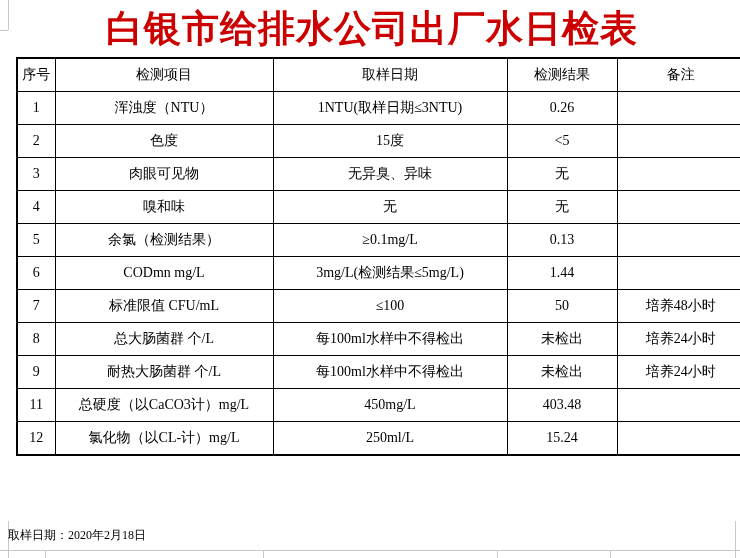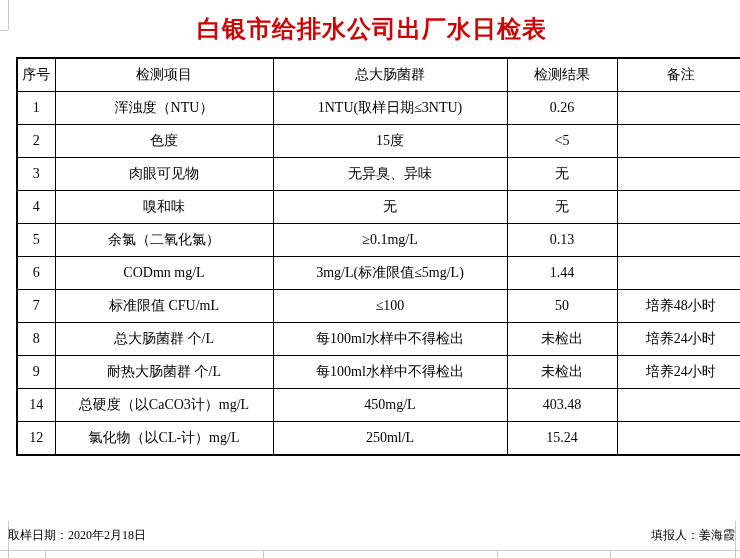--- a/index.html
+++ b/index.html
@@ -14,21 +14,21 @@
   }
   
   .title-bar {
     position: absolute;
     left: 8px; top: 0;
     width: 728px; height: 57px;
     display: flex; align-items: center; justify-content: center;
   }
   .title-bar h1 {
     margin: 16px;
-    font-size: 24px;
+    font-size: 37px;
     font-weight: bold;
     letter-spacing: 1px;
     color: #cc0000;
     white-space: nowrap;
   }
   
   table.inspect {
     position: absolute;
     left: 16px; top: 57px;
     width: 728px;
@@ -94,21 +94,21 @@
       <col style="width:38px">
       <col style="width:218px">
       <col style="width:234px">
       <col style="width:110px">
       <col style="width:128px">
     </colgroup>
     <thead>
       <tr>
         <th>序号</th>
         <th>检测项目</th>
-        <th>总大肠菌群</th>
+        <th>取样日期</th>
         <th>检测结果</th>
         <th>备注</th>
       </tr>
     </thead>
     <tbody>
         <tr>
       <td>1</td>
       <td>浑浊度（NTU）</td>
       <td>1NTU(取样日期≤3NTU)</td>
       <td>0.26</td>
@@ -130,29 +130,29 @@
     </tr>
         <tr>
       <td>4</td>
       <td>嗅和味</td>
       <td>无</td>
       <td>无</td>
       <td></td>
     </tr>
         <tr>
       <td>5</td>
-      <td>余氯（二氧化氯）</td>
+      <td>余氯（检测结果）</td>
       <td>≥0.1mg/L</td>
       <td>0.13</td>
       <td></td>
     </tr>
         <tr>
       <td>6</td>
       <td>CODmn mg/L</td>
-      <td>3mg/L(标准限值≤5mg/L)</td>
+      <td>3mg/L(检测结果≤5mg/L)</td>
       <td>1.44</td>
       <td></td>
     </tr>
         <tr>
       <td>7</td>
       <td>标准限值  CFU/mL</td>
       <td>≤100</td>
       <td>50</td>
       <td>培养48小时</td>
     </tr>
@@ -164,34 +164,33 @@
       <td>培养24小时</td>
     </tr>
         <tr>
       <td>9</td>
       <td>耐热大肠菌群 个/L</td>
       <td>每100ml水样中不得检出</td>
       <td>未检出</td>
       <td>培养24小时</td>
     </tr>
         <tr>
-      <td>14</td>
+      <td>11</td>
       <td>总硬度（以CaCO3计）mg/L</td>
       <td>450mg/L</td>
       <td>403.48</td>
       <td></td>
     </tr>
         <tr>
       <td>12</td>
       <td>氯化物（以CL-计）mg/L</td>
       <td>250ml/L</td>
       <td>15.24</td>
       <td></td>
     </tr>
       </tbody>
   </table>
 
   <div class="footer-line">
     <span>取样日期：2020年2月18日</span>
-    <span>填报人：姜海霞</span>
   </div>
 
 </div>
 
 </body></html>

